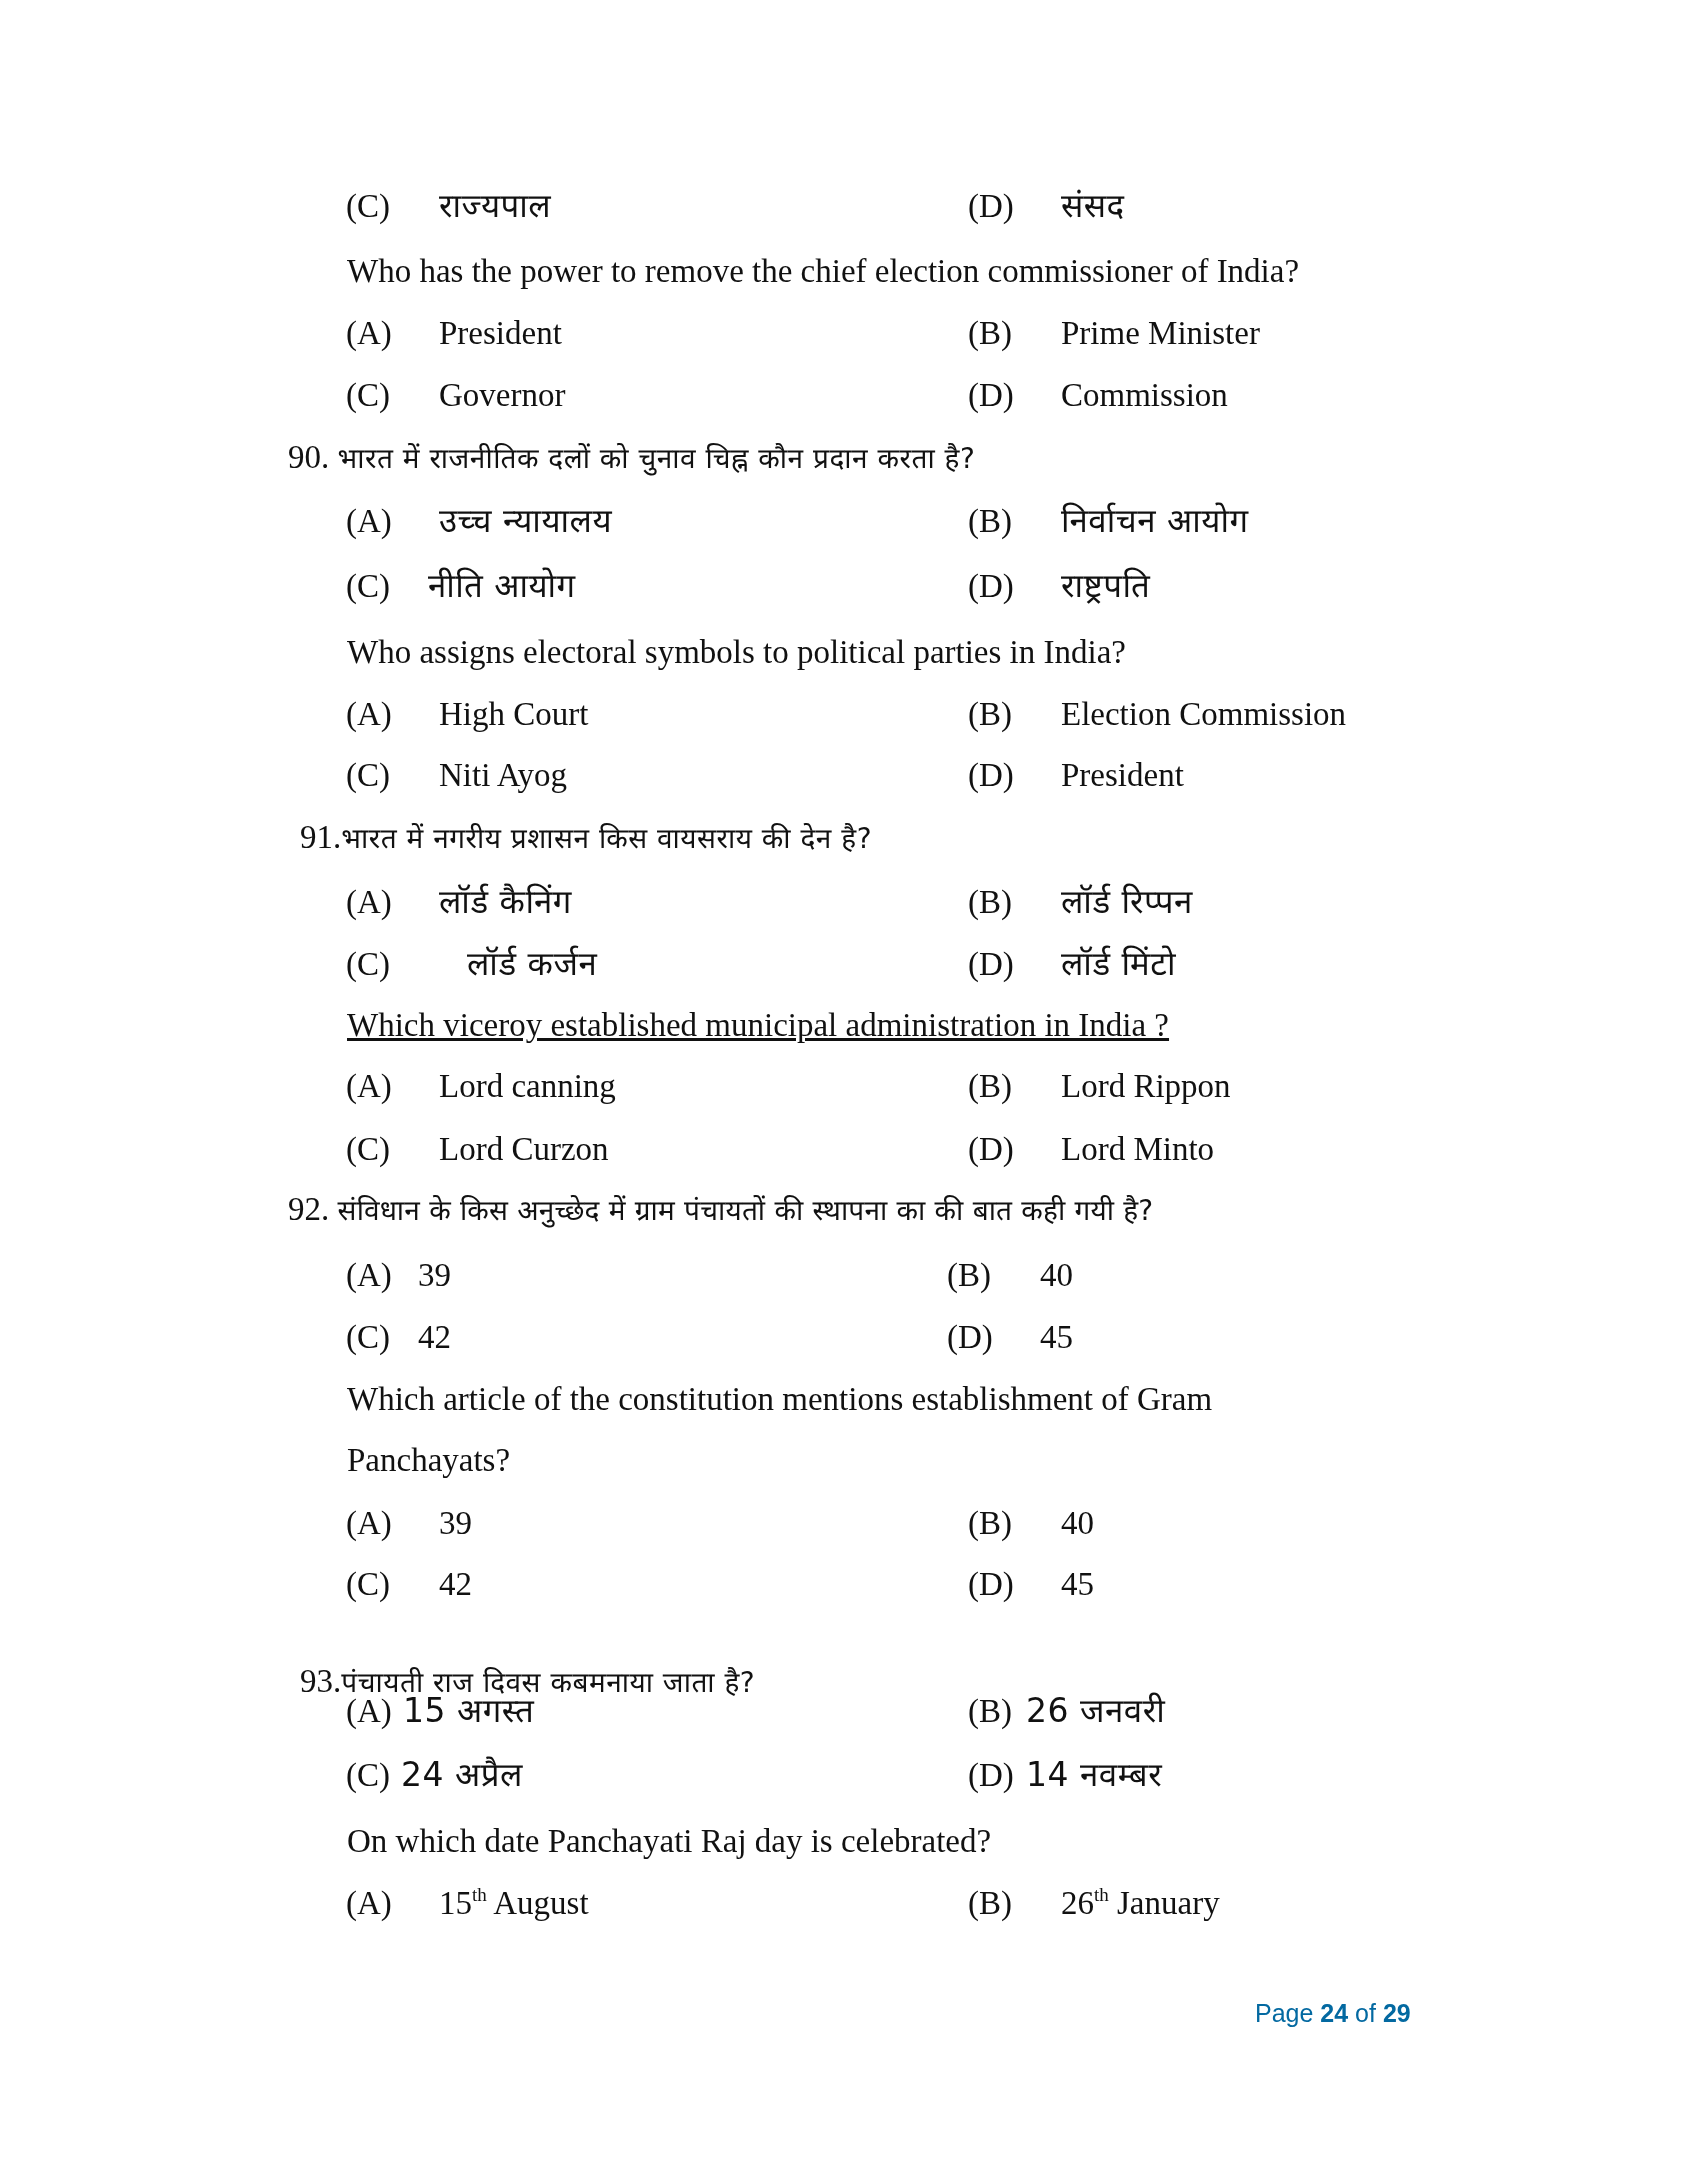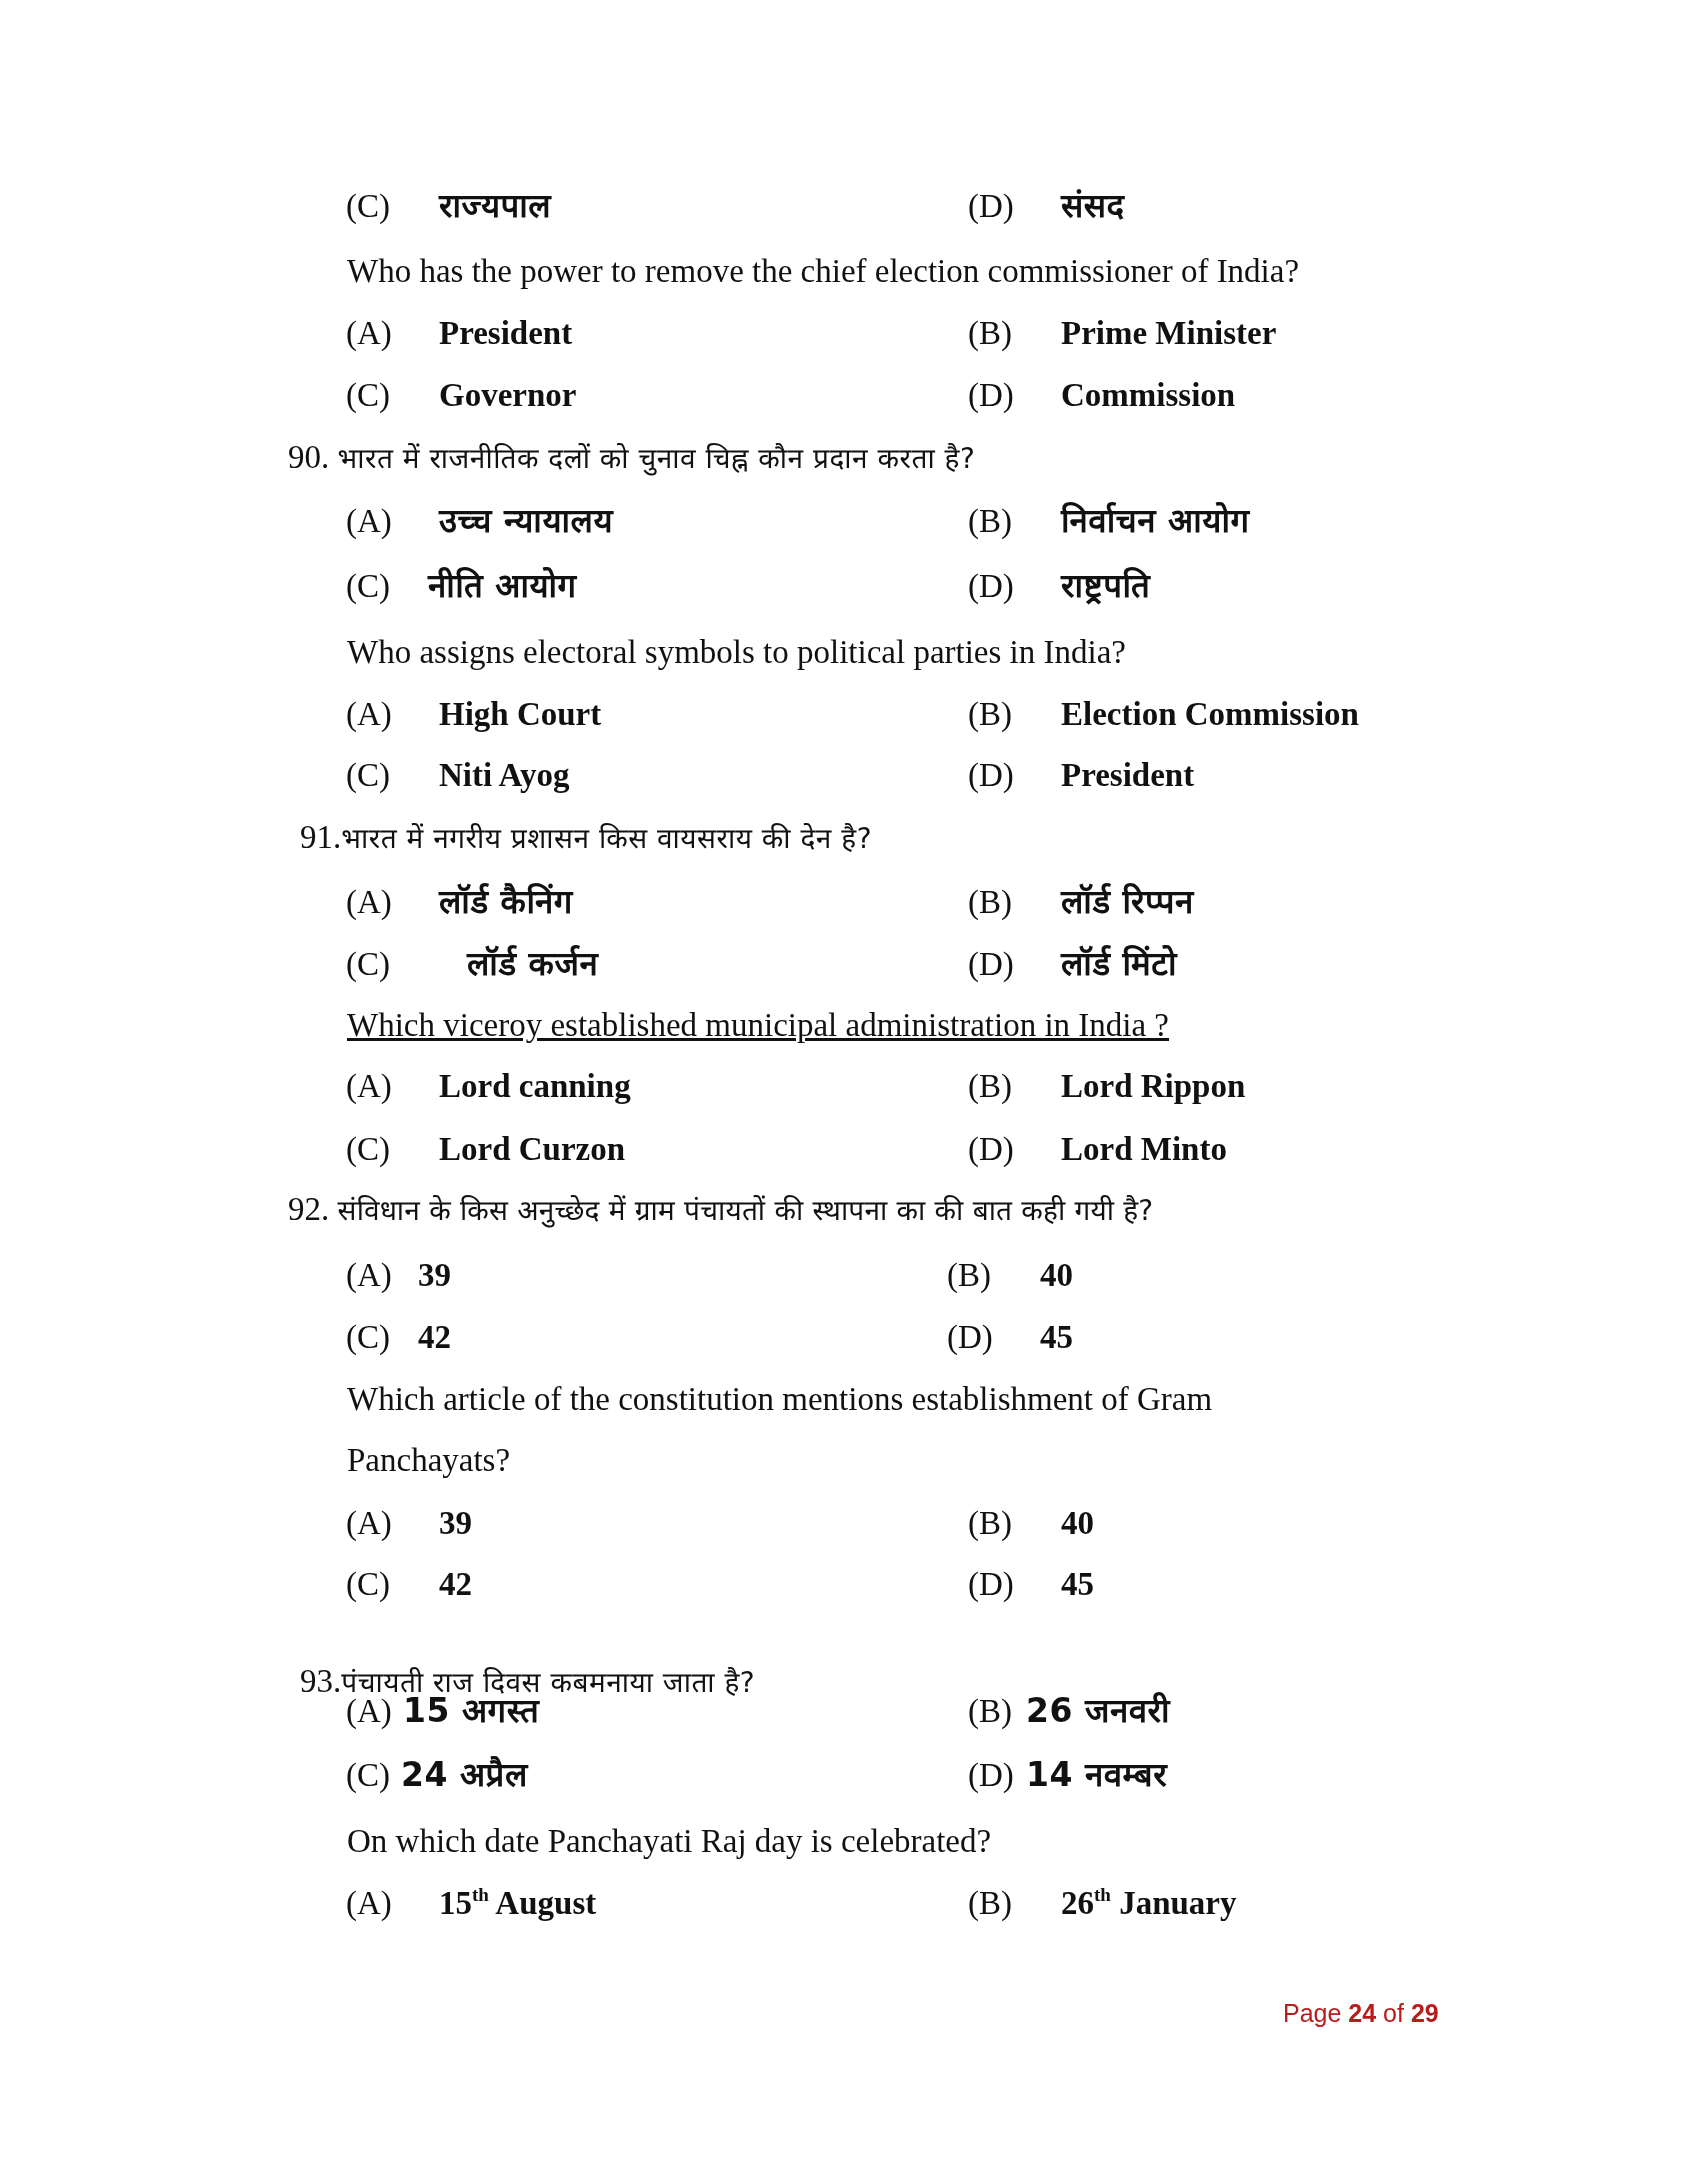--- a/index.html
+++ b/index.html
@@ -1,25 +1,25 @@
 <!DOCTYPE html>
 <html><head>
 <meta charset="utf-8">
 <style>
   html, body { margin:0; padding:0; background:#ffffff; }
   body { width:1683px; height:2178px; position:relative; overflow:hidden;
          font-family:"Liberation Serif", "DejaVu Serif", serif; color:#111111; }
   .line { position:absolute; font-size:33px; line-height:40px; white-space:nowrap; }
   .hi { font-family:"DejaVu Sans", "Liberation Sans", sans-serif; font-size:28px; letter-spacing:0.5px; }
   .lbl { position:absolute; font-size:33px; line-height:40px; white-space:nowrap; }
-  .txt { position:absolute; font-size:33px; line-height:40px; white-space:nowrap;font-weight:bold; }
+  .txt { position:absolute; font-size:33px; line-height:40px; white-space:nowrap; }
   .qnum { font-family:"Liberation Serif", serif; font-size:33px; }
   sup { font-size:19px; vertical-align:13px; line-height:0; }
   .footer { position:absolute; left:1255px; top:1998px; font-family:"Liberation Sans", "DejaVu Sans", sans-serif;
-            font-size:25px; line-height:30px; color:#b91c1c; white-space:nowrap;margin-left:28px; }
+            font-size:25px; line-height:30px; color:#0369a1; white-space:nowrap; }
   .footer b { font-weight:bold; }
 </style>
 </head>
 <body>
 
 <div>
   <span class="lbl" style="left:346px;top:186px;">(C)</span>
   <span class="txt hi" style="left:439px;top:186px;">राज्यपाल</span>
 </div>
 <div>

